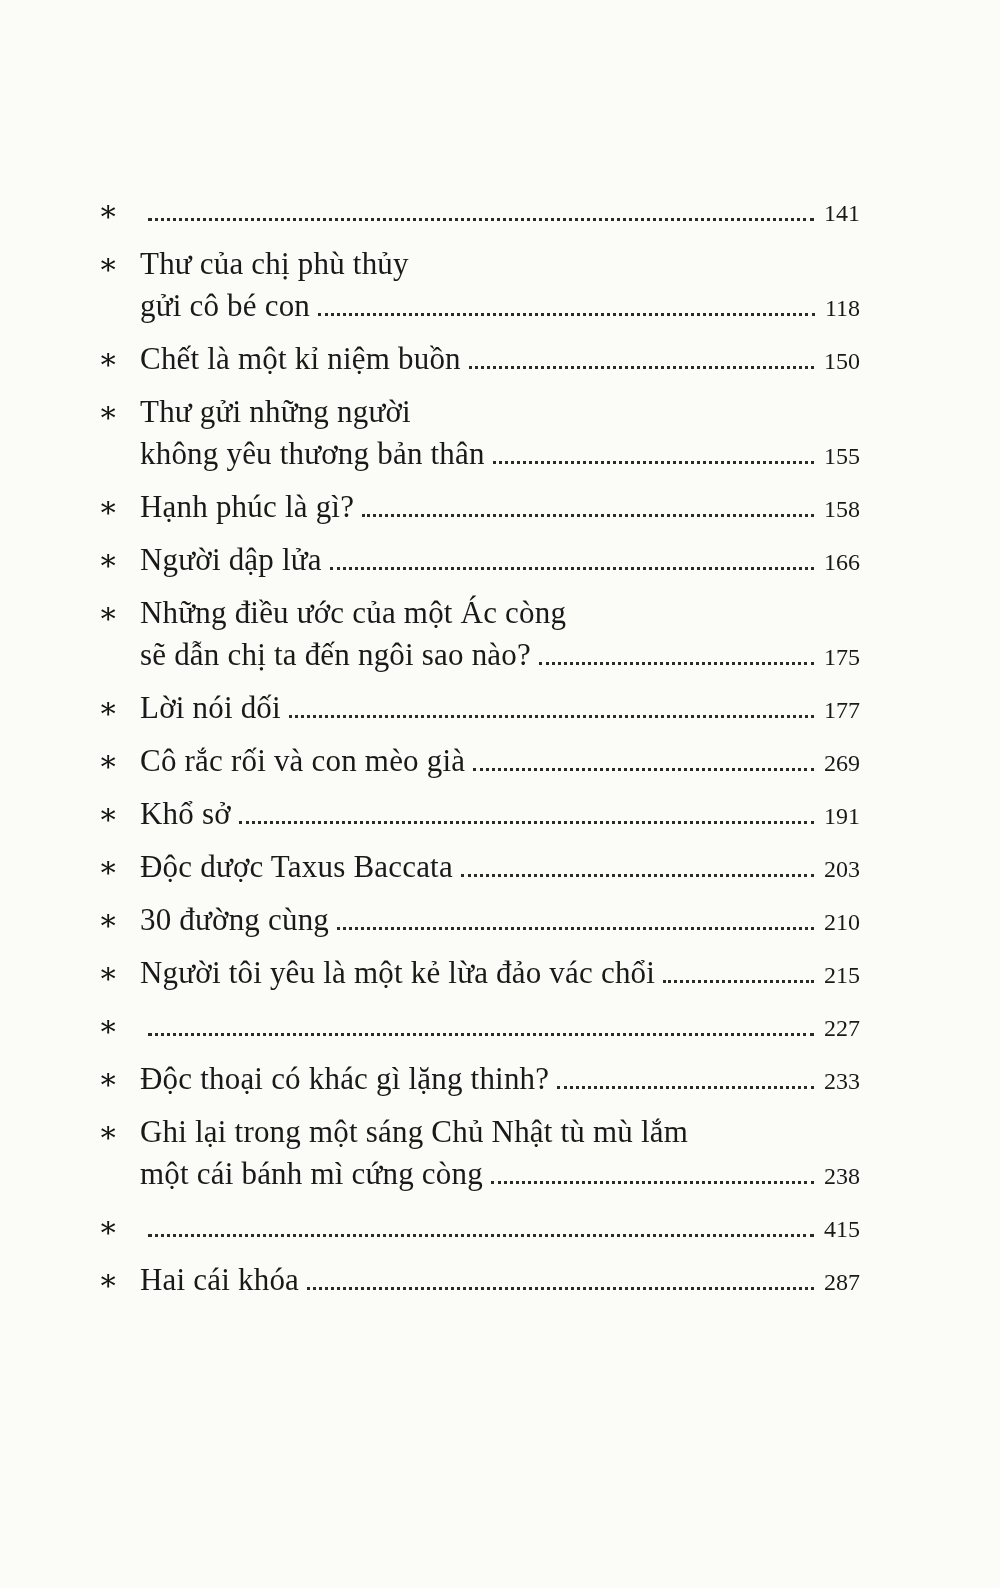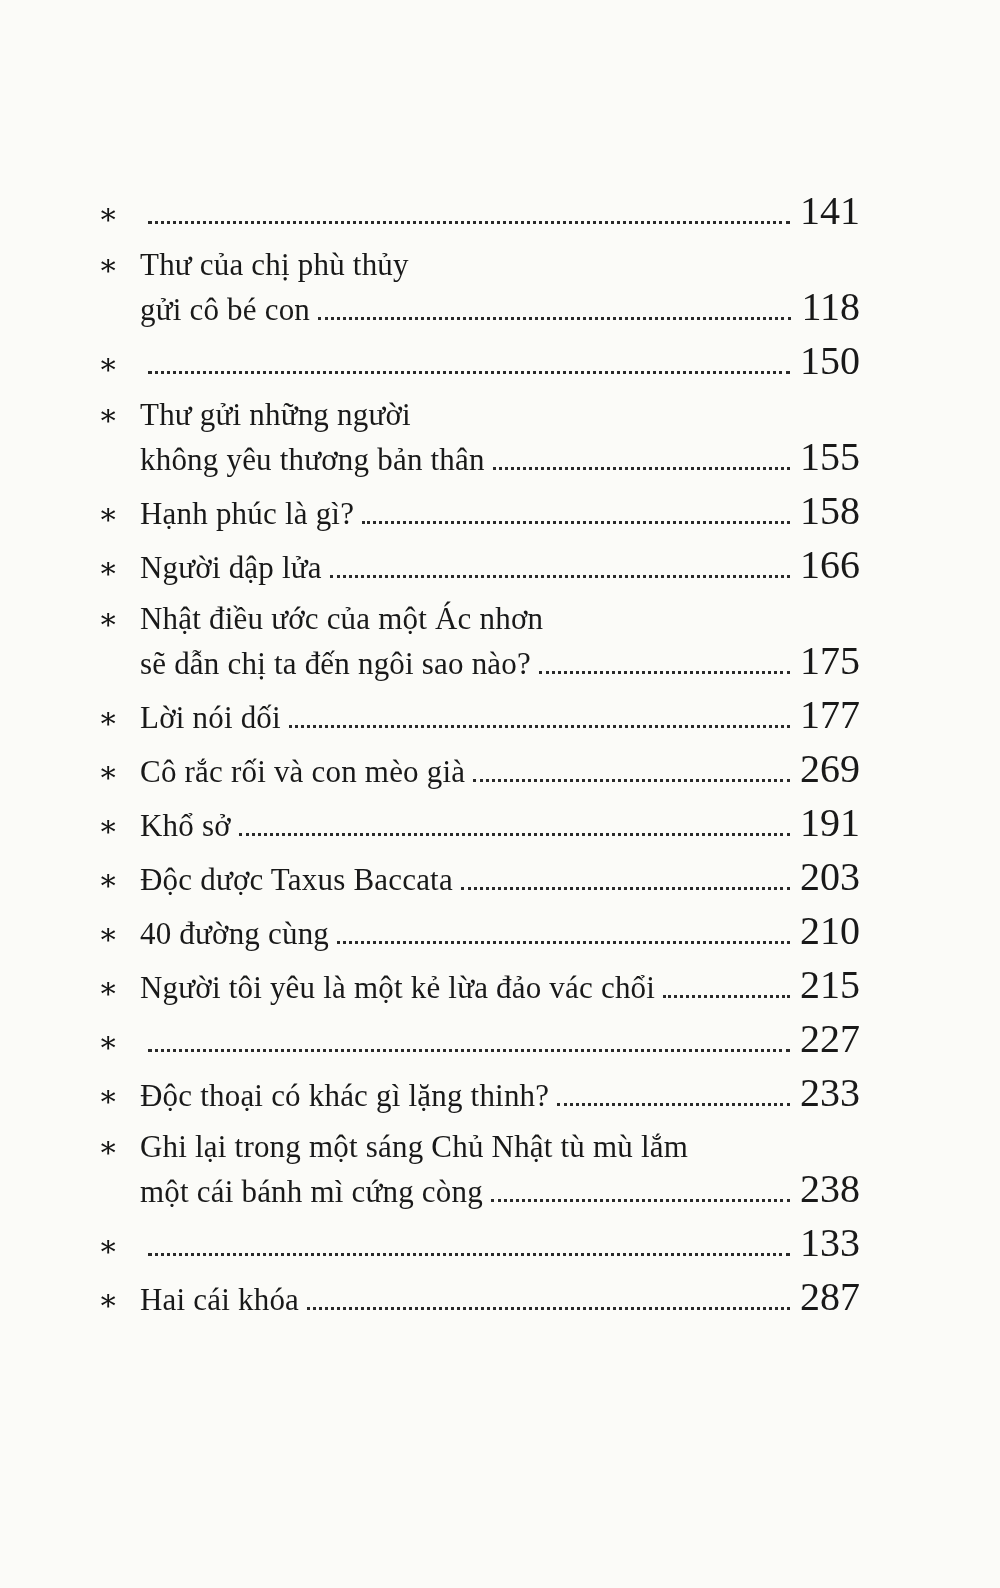--- a/index.html
+++ b/index.html
@@ -44,21 +44,21 @@
     letter-spacing: 0.2px;
   }
   .leader {
     flex: 1 1 auto;
     min-width: 16px;
     margin: 0 10px 0 8px;
     border-bottom: 3px dotted #2a2a2a;
   }
   .pagenum {
     white-space: nowrap;
-    font-size: 40px;
+    font-size: 24px;
   }
 </style>
 </head>
 <body>
 
 <div class="page">
   <div class="toc">
       <div class="entry">
         <div class="row">
           <span class="bullet">∗</span>
@@ -74,20 +74,21 @@
         <div class="row">
           <span class="bullet"></span>
           <span class="title">gửi cô bé con</span>
           <span class="leader"></span>
           <span class="pagenum">118</span>
         </div>
       </div>
       <div class="entry">
         <div class="row">
           <span class="bullet">∗</span>
+          <span class="title">Chết là một kỉ niệm buồn</span>
           <span class="leader"></span>
           <span class="pagenum">150</span>
         </div>
       </div>
       <div class="entry">
         <div class="row">
           <span class="bullet">∗</span>
           <span class="title">Thư gửi những người</span>
         </div>
         <div class="row">
@@ -109,21 +110,21 @@
         <div class="row">
           <span class="bullet">∗</span>
           <span class="title">Người dập lửa</span>
           <span class="leader"></span>
           <span class="pagenum">166</span>
         </div>
       </div>
       <div class="entry">
         <div class="row">
           <span class="bullet">∗</span>
-          <span class="title">Nhật điều ước của một Ác nhơn</span>
+          <span class="title">Những điều ước của một Ác còng</span>
         </div>
         <div class="row">
           <span class="bullet"></span>
           <span class="title">sẽ dẫn chị ta đến ngôi sao nào?</span>
           <span class="leader"></span>
           <span class="pagenum">175</span>
         </div>
       </div>
       <div class="entry">
         <div class="row">
@@ -153,21 +154,21 @@
         <div class="row">
           <span class="bullet">∗</span>
           <span class="title">Độc dược Taxus Baccata</span>
           <span class="leader"></span>
           <span class="pagenum">203</span>
         </div>
       </div>
       <div class="entry">
         <div class="row">
           <span class="bullet">∗</span>
-          <span class="title">40 đường cùng</span>
+          <span class="title">30 đường cùng</span>
           <span class="leader"></span>
           <span class="pagenum">210</span>
         </div>
       </div>
       <div class="entry">
         <div class="row">
           <span class="bullet">∗</span>
           <span class="title">Người tôi yêu là một kẻ lừa đảo vác chổi</span>
           <span class="leader"></span>
           <span class="pagenum">215</span>
@@ -197,21 +198,21 @@
           <span class="bullet"></span>
           <span class="title">một cái bánh mì cứng còng</span>
           <span class="leader"></span>
           <span class="pagenum">238</span>
         </div>
       </div>
       <div class="entry">
         <div class="row">
           <span class="bullet">∗</span>
           <span class="leader"></span>
-          <span class="pagenum">133</span>
+          <span class="pagenum">415</span>
         </div>
       </div>
       <div class="entry">
         <div class="row">
           <span class="bullet">∗</span>
           <span class="title">Hai cái khóa</span>
           <span class="leader"></span>
           <span class="pagenum">287</span>
         </div>
       </div>

